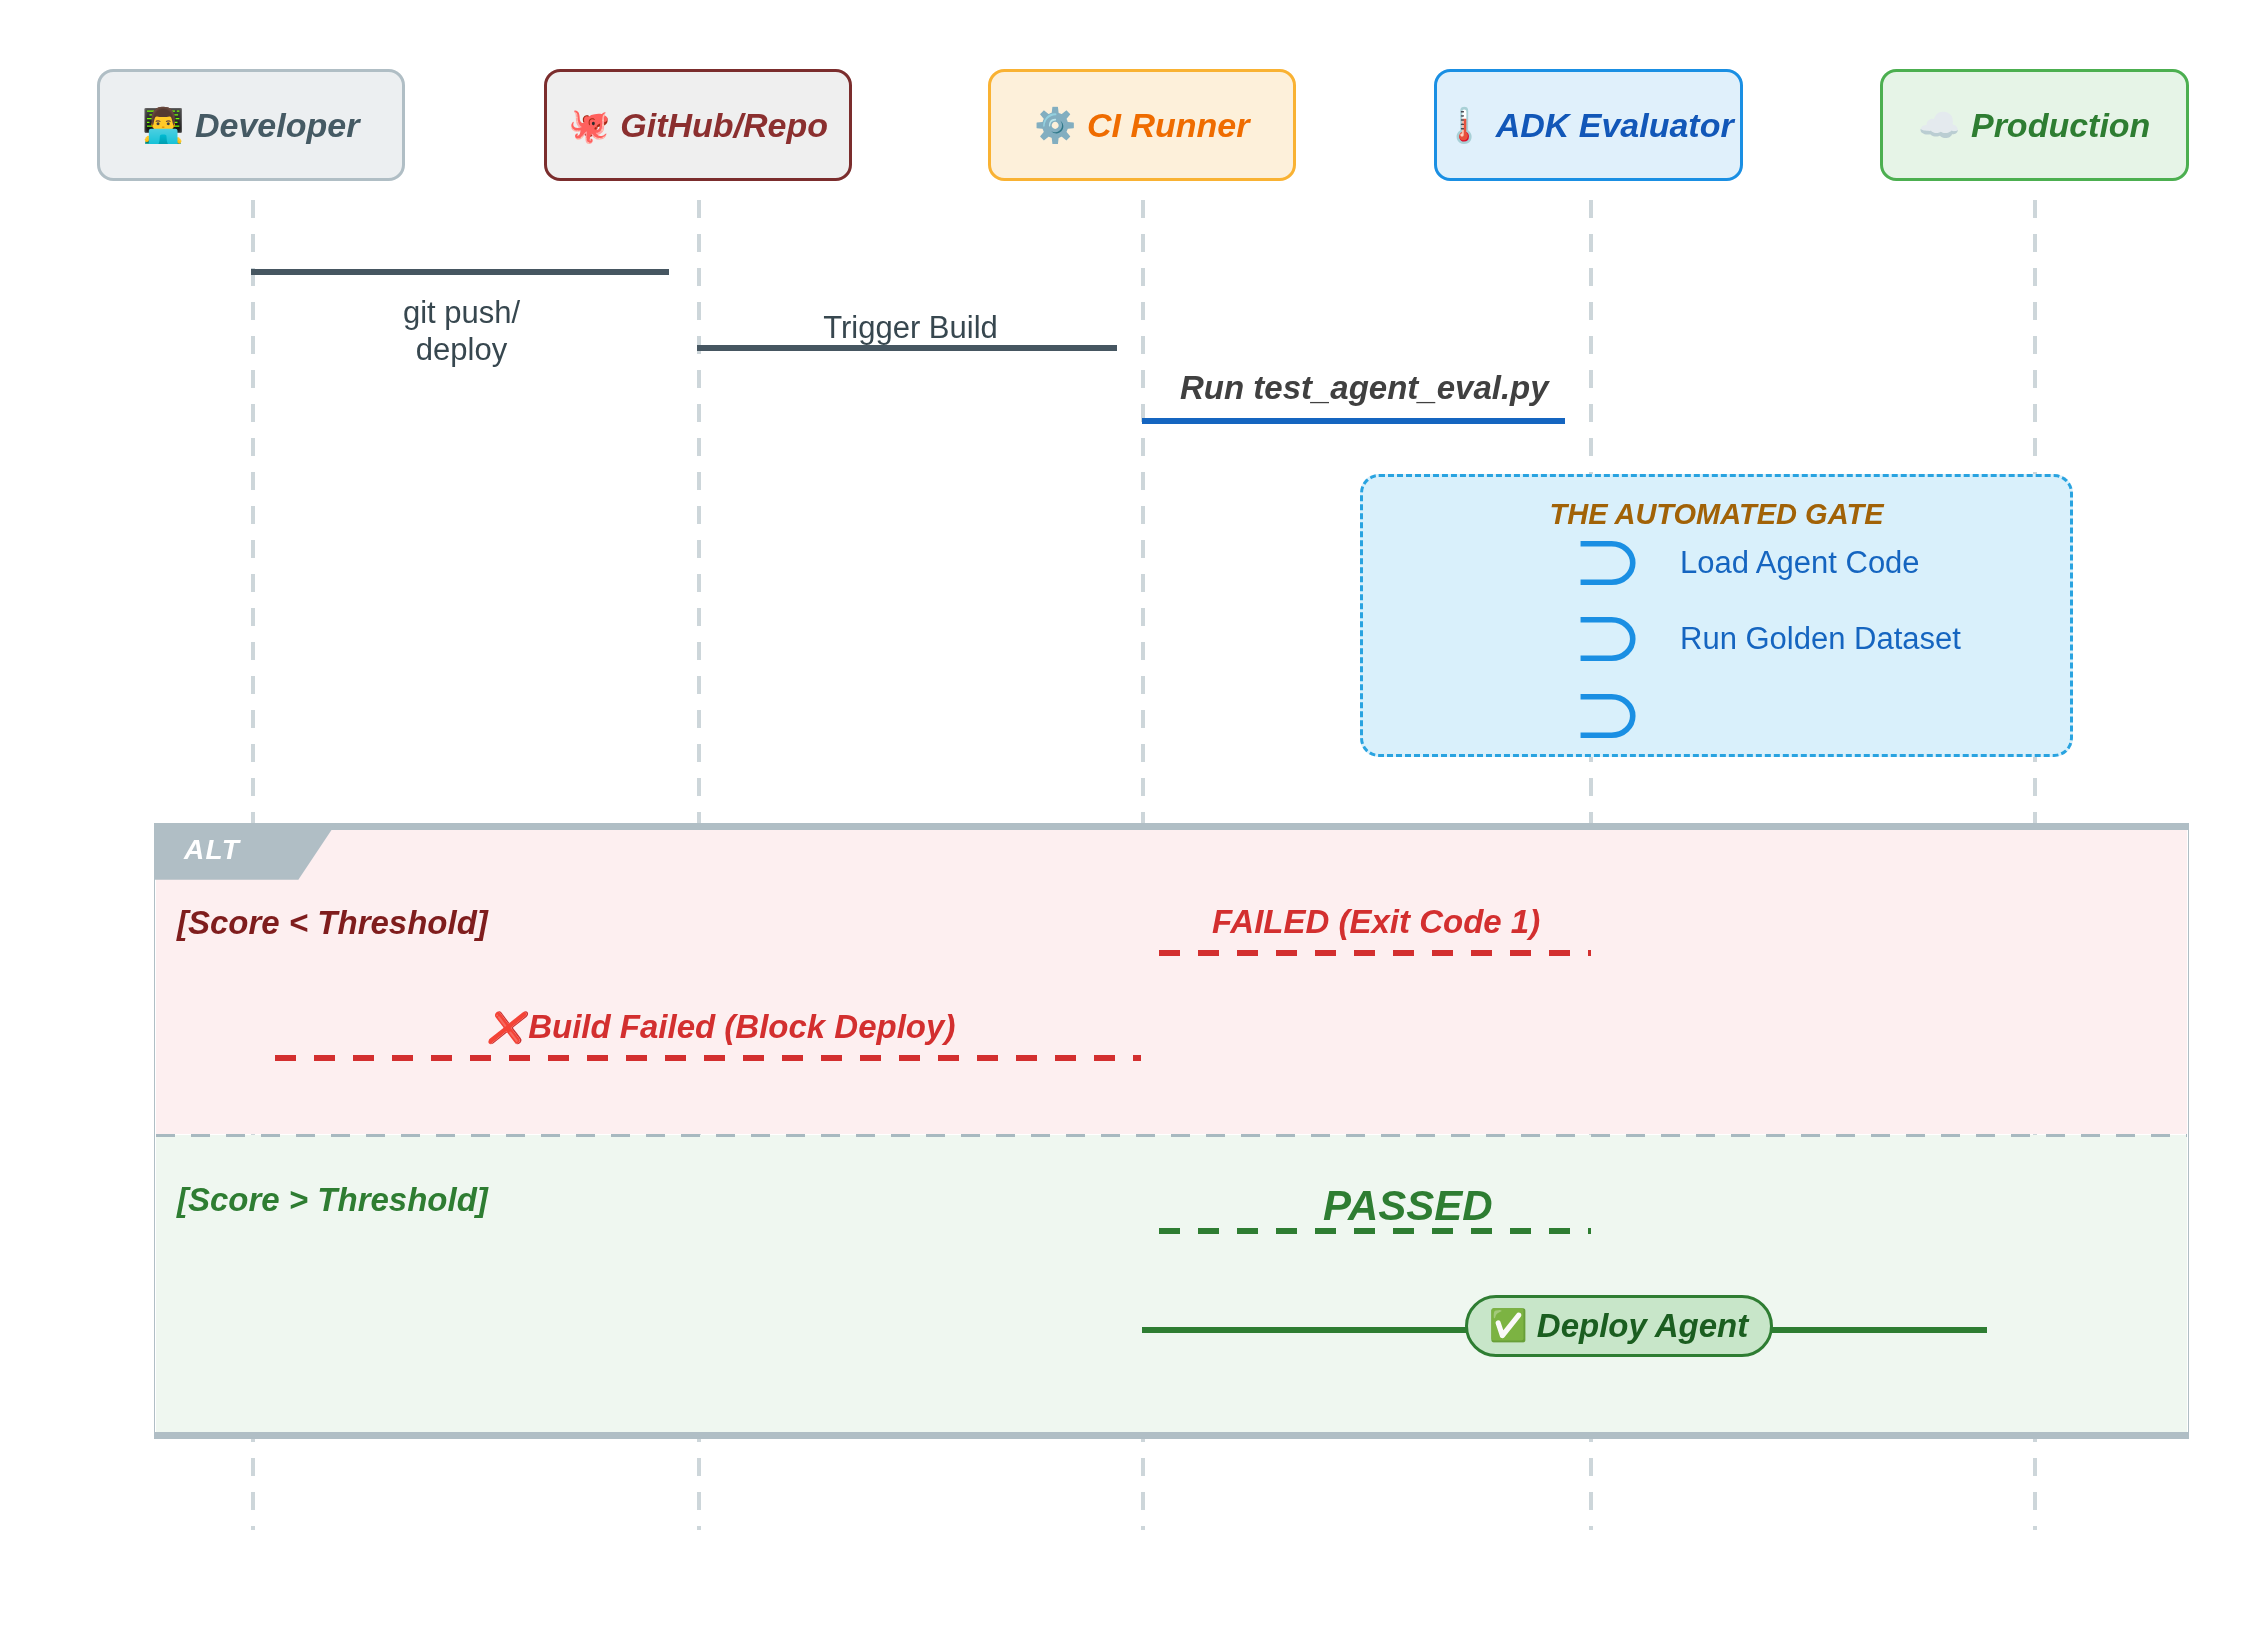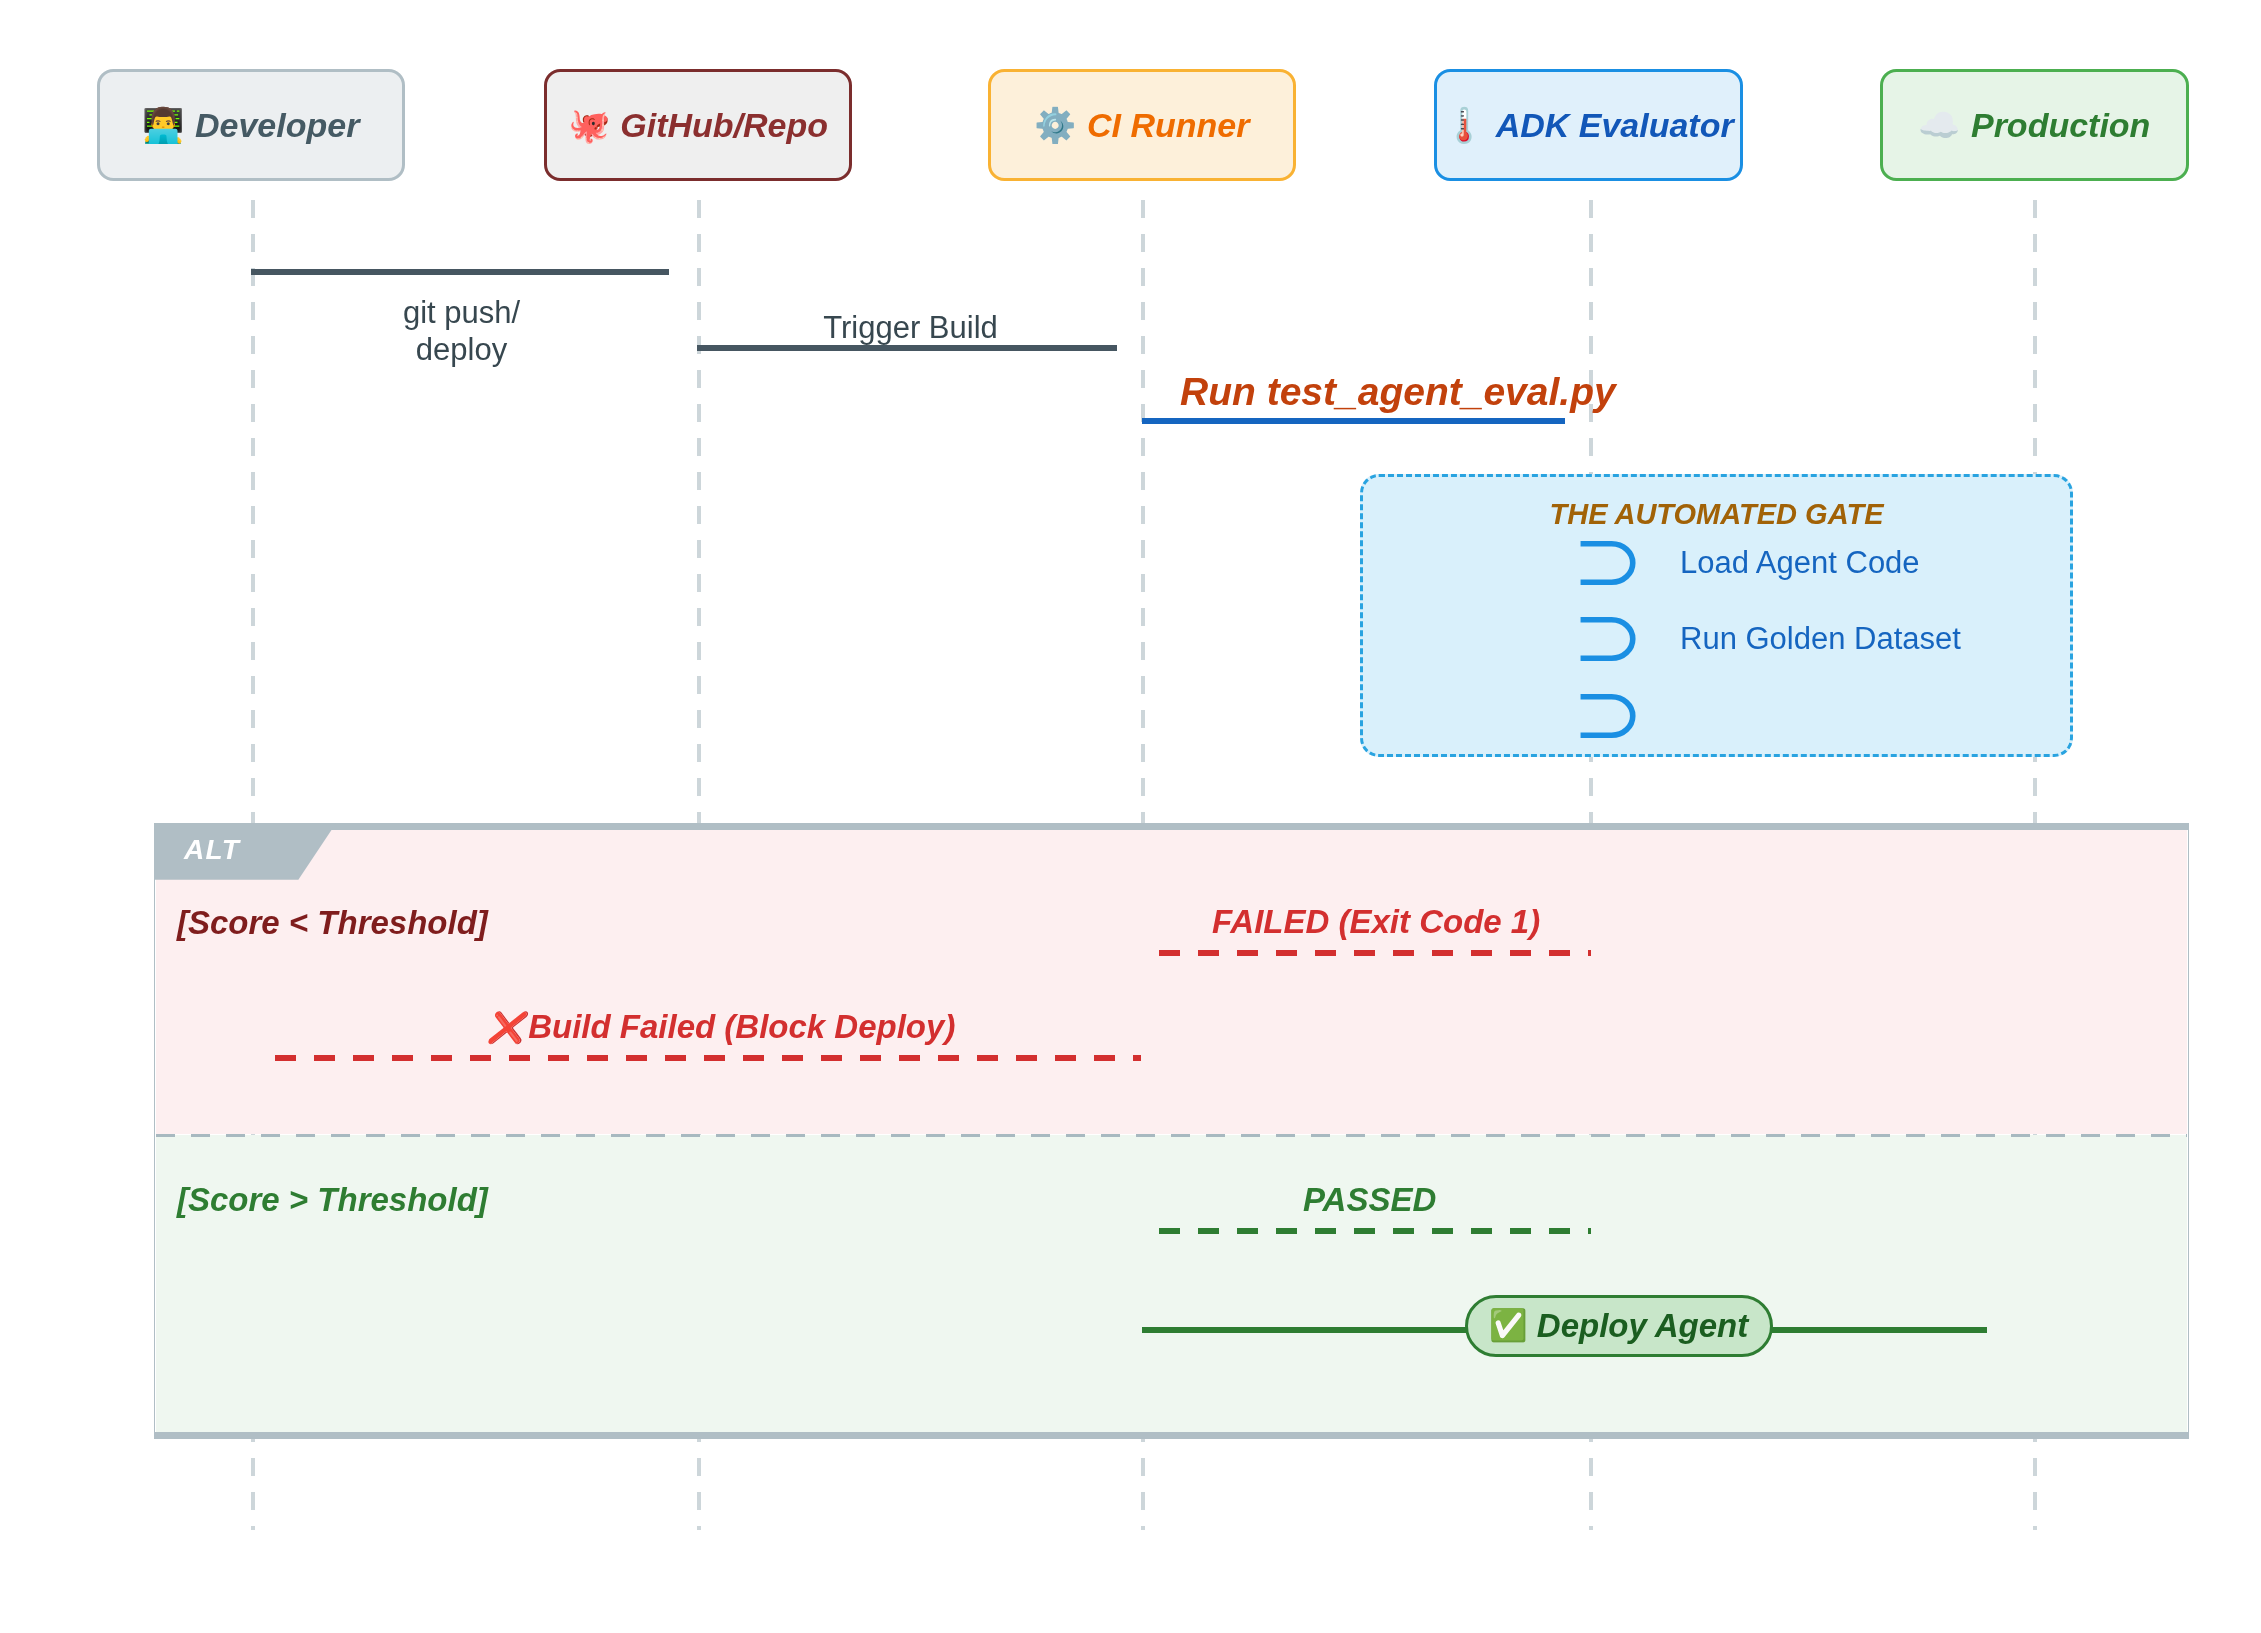--- a/index.html
+++ b/index.html
@@ -95,36 +95,37 @@
     z-index: 6;
     white-space: nowrap;
     line-height: 1.18;
   }
   .lbl-plain {
     font-size: 31px;
     color: #37474f;
     text-align: center;
   }
   .lbl-blue {
-    font-size: 39px;
-    font-weight: bold;
-    font-style: italic;
-    color: #c2410c;
+    font-size: 33px;
+    font-weight: bold;
+    font-style: italic;
+    color: #404040;
   }
   .lbl-red {
     font-size: 33px;
     font-weight: bold;
     font-style: italic;
     color: #d32f2f;
   }
   .lbl-green {
-    font-size: 33px;
+    font-size: 42px;
     font-weight: bold;
     font-style: italic;
     color: #2e7d32;
+    margin-left: 20px;
   }
   .lbl-emoji { font-size: 30px; margin-right: 3.8px; }
 
   
   .note-box {
     position: absolute;
     left: 1360px;
     top: 474px;
     width: 713px;
     height: 283px;

